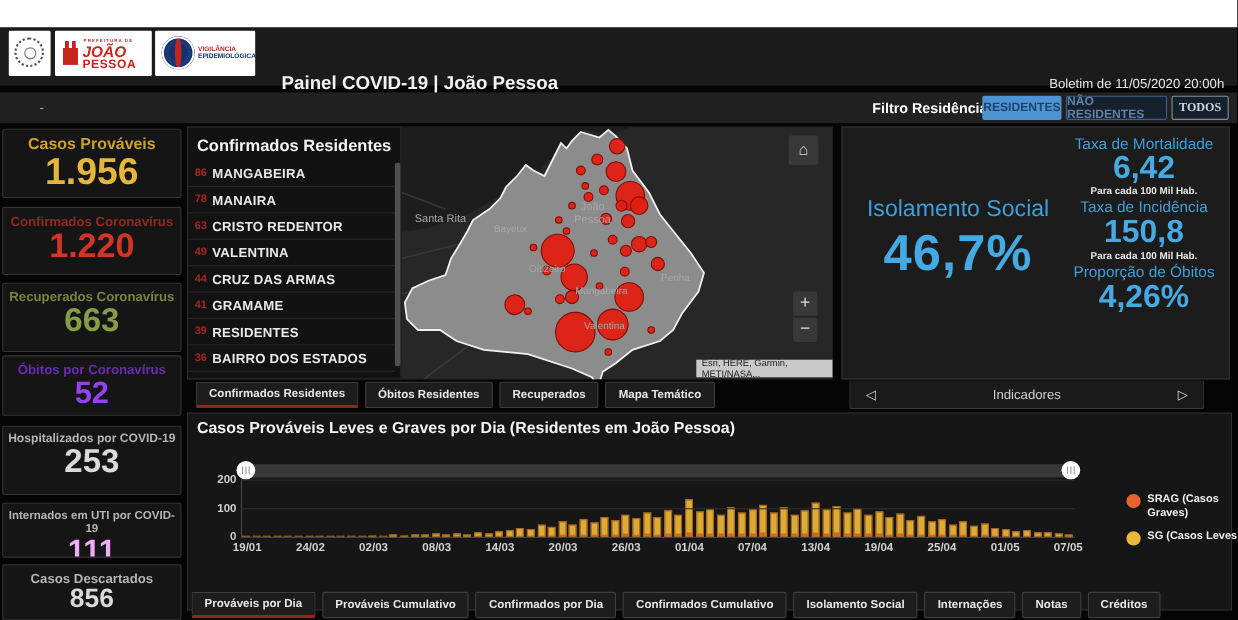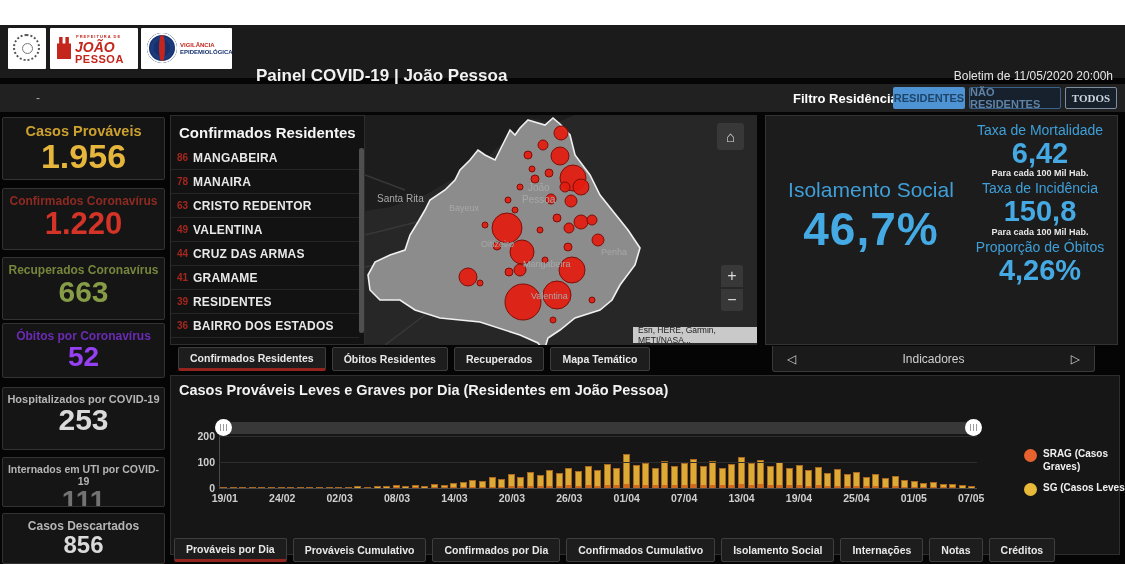--- a/index.html
+++ b/index.html
@@ -167,21 +167,21 @@
       <div class="card" style="top: 208px; height: 55px; text-align: center;">
         <div class="ct" style="font-size: 12px; color: rgb(107, 43, 181);">Óbitos por Coronavírus</div>
         <div class="cv" style="font-size: 28px; color: rgb(149, 64, 242);">52</div>
       </div>
       <div class="card" style="top: 272px; height: 63px;">
         <div class="ct" style="font-size: 11px; color: rgb(181, 181, 181);">Hospitalizados por COVID-19</div>
         <div class="cv" style="font-size: 30px; color: rgb(218, 218, 218);">253</div>
       </div>
       <div class="card" style="top: 342px; height: 50px;">
         <div class="ct" style="font-size: 10.5px; color: rgb(181, 181, 181);">Internados em UTI por COVID-19</div>
-        <div class="cv" style="font-size: 28px; color: #737373;">111</div>
+        <div class="cv" style="font-size: 28px; color: #f0abfc;">111</div>
       </div>
       <div class="card" style="top: 398px; height: 51px;">
         <div class="ct" style="font-size: 12px; color: rgb(181, 181, 181);">Casos Descartados</div>
         <div class="cv" style="font-size: 24px; color: rgb(218, 218, 218);">856</div>
       </div>
     </div>
 
   <div id="list-panel" class="abs">
     <div id="list-title" class="abs">Confirmados Residentes</div>
     <div id="list-rows">

